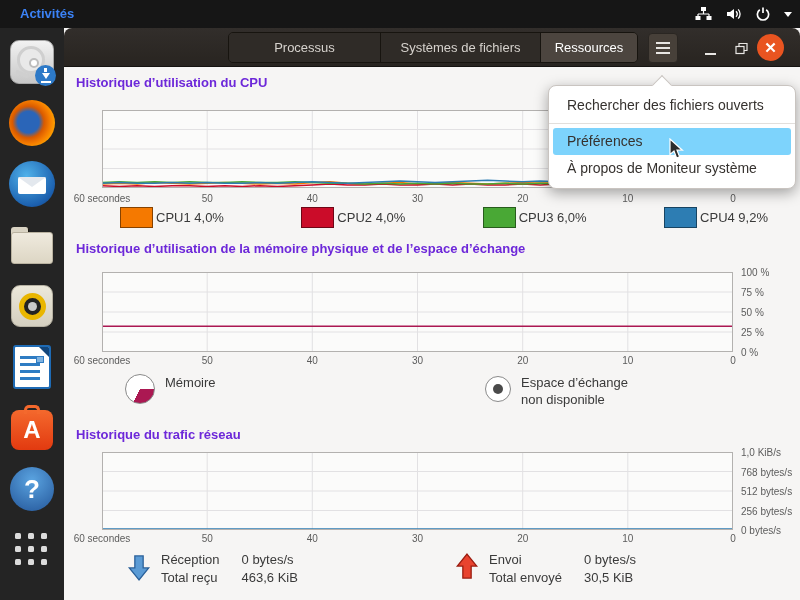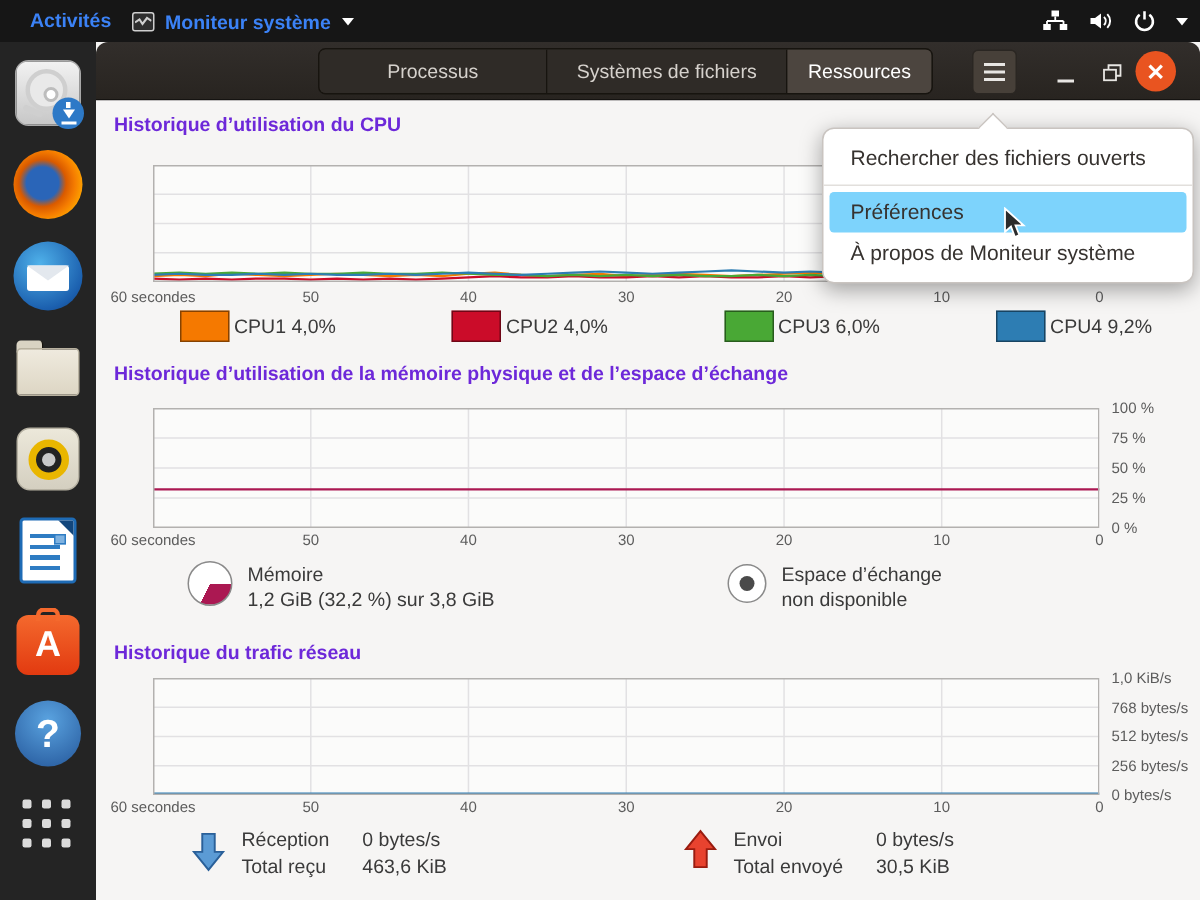--- a/index.html
+++ b/index.html
@@ -46,21 +46,21 @@
   .ic-soft { width:42px; height:40px; border-radius:8px; background:linear-gradient(#f4692d,#e23a10); position:relative; margin-top:4px; display:flex; align-items:center; justify-content:center; }
   .ic-soft .handle { position:absolute; top:-5px; left:13px; width:16px; height:9px; border:3px solid #f4692d; border-bottom:none; border-radius:5px 5px 0 0; }
   .ic-soft .letter { color:#fff; font-size:24px; font-weight:700; line-height:1; }
   .ic-help { width:44px; height:44px; border-radius:50%; background:radial-gradient(circle at 50% 30%, #5aa3e0, #2f66a8 80%); display:flex; align-items:center; justify-content:center; color:#fff; font-size:26px; font-weight:700; }
   .ic-grid { width:34px; height:34px; display:grid; grid-template-columns:repeat(3,6px); grid-template-rows:repeat(3,6px); gap:7px; }
   .ic-grid i { background:#dcdcdc; border-radius:1.5px; }
 
   
   .window { position:absolute; left:64px; top:28px; width:736px; height:572px; background:#f6f5f4; }
   .titlebar { position:absolute; left:0; top:0; width:736px; height:39px; background:linear-gradient(#322e2b,#282420); border-bottom:1px solid #151311; border-radius:8px 8px 0 0; }
-  .tabs { position:absolute; left:148px; top:4px; height:31px; display:flex; border:1px solid #17140f; border-radius:5px; overflow:hidden; }
+  .tabs { position:absolute; left:164px; top:4px; height:31px; display:flex; border:1px solid #17140f; border-radius:5px; overflow:hidden; }
   .tab { height:100%; display:flex; align-items:center; justify-content:center; font-size:13px; color:#d6d2cd; background:#2f2b27; border-right:1px solid #17140f; cursor:default; }
   .tab:last-child { border-right:none; }
   .tab.sel { background:#4c453f; color:#fff; }
   .hamburger { position:absolute; left:584px; top:5px; width:30px; height:30px; border-radius:4px; background:#474039; border:1px solid #2a2622; display:flex; flex-direction:column; align-items:center; justify-content:center; gap:3px; }
   .hamburger i { width:14px; height:2px; background:#e8e6e3; }
   .btn-min { position:absolute; left:634px; top:8px; width:24px; height:24px; display:flex; align-items:flex-end; justify-content:center; padding-bottom:5px; }
   .btn-min i { width:11px; height:2px; background:#e8e6e3; }
   .btn-restore { position:absolute; left:666px; top:8px; width:24px; height:24px; display:flex; align-items:center; justify-content:center; }
   .btn-close { position:absolute; left:693px; top:6px; width:27px; height:27px; border-radius:50%; background:#e95420; display:flex; align-items:center; justify-content:center; color:#fff; font-size:15px; font-weight:700; }
 
@@ -93,29 +93,20 @@
   .menu-item.hl { background:#7dd3fc; }
   .menu-sep { height:1px; background:#e2dfdc; margin:4px 0; }
 
   .cursor { position:absolute; left:605px; top:110px; z-index:60; }
 </style>
 </head>
 <body>
 
 <div class="top-bar">
   <div class="activities">Activités</div>
-  <div class="appmenu">
-    <span class="mini-icon">
-      <svg width="11" height="8" viewBox="0 0 11 8">
-          <polyline points="0,5 3,3 5,6 8,2 11,4" fill="none" stroke="#cfcfcf" stroke-width="1.4"></polyline>
-        </svg>
-    </span>
-    <span>Moniteur système</span>
-    <span class="caret-down"></span>
-  </div>
   <div class="tray">
     <span>
       <svg width="17" height="16" viewBox="0 0 17 16">
           <rect x="6" y="1" width="5" height="4" fill="#fff"></rect>
           <path d="M8.5 5v3 M3 8h11 M3 8v2 M14 8v2" stroke="#fff" stroke-width="1.2" fill="none"></path>
           <rect x="0.5" y="10" width="5" height="4" fill="#fff"></rect>
           <rect x="11.5" y="10" width="5" height="4" fill="#fff"></rect>
         </svg>
     </span>
     <span>
@@ -296,21 +287,20 @@
       <span style="left: 210.3px;">40</span>
       <span style="left: 315.5px;">30</span>
       <span style="left: 420.7px;">20</span>
       <span style="left: 525.8px;">10</span>
       <span style="left: 631px;">0</span>
     </div>
   <div class="mem-legend-item" style="left:61px; top:346px">
     <div class="pie"></div>
     <div class="two-line">
       <div>Mémoire</div>
-      <div>1,2 GiB (32,2 %) sur 3,8 GiB</div>
     </div>
   </div>
   <div class="mem-legend-item" style="left:421px; top:346px">
     <div class="swapdot">
         <i></i>
       </div>
     <div class="two-line">
       <div>Espace d’échange</div>
       <div>non disponible</div>
     </div>

